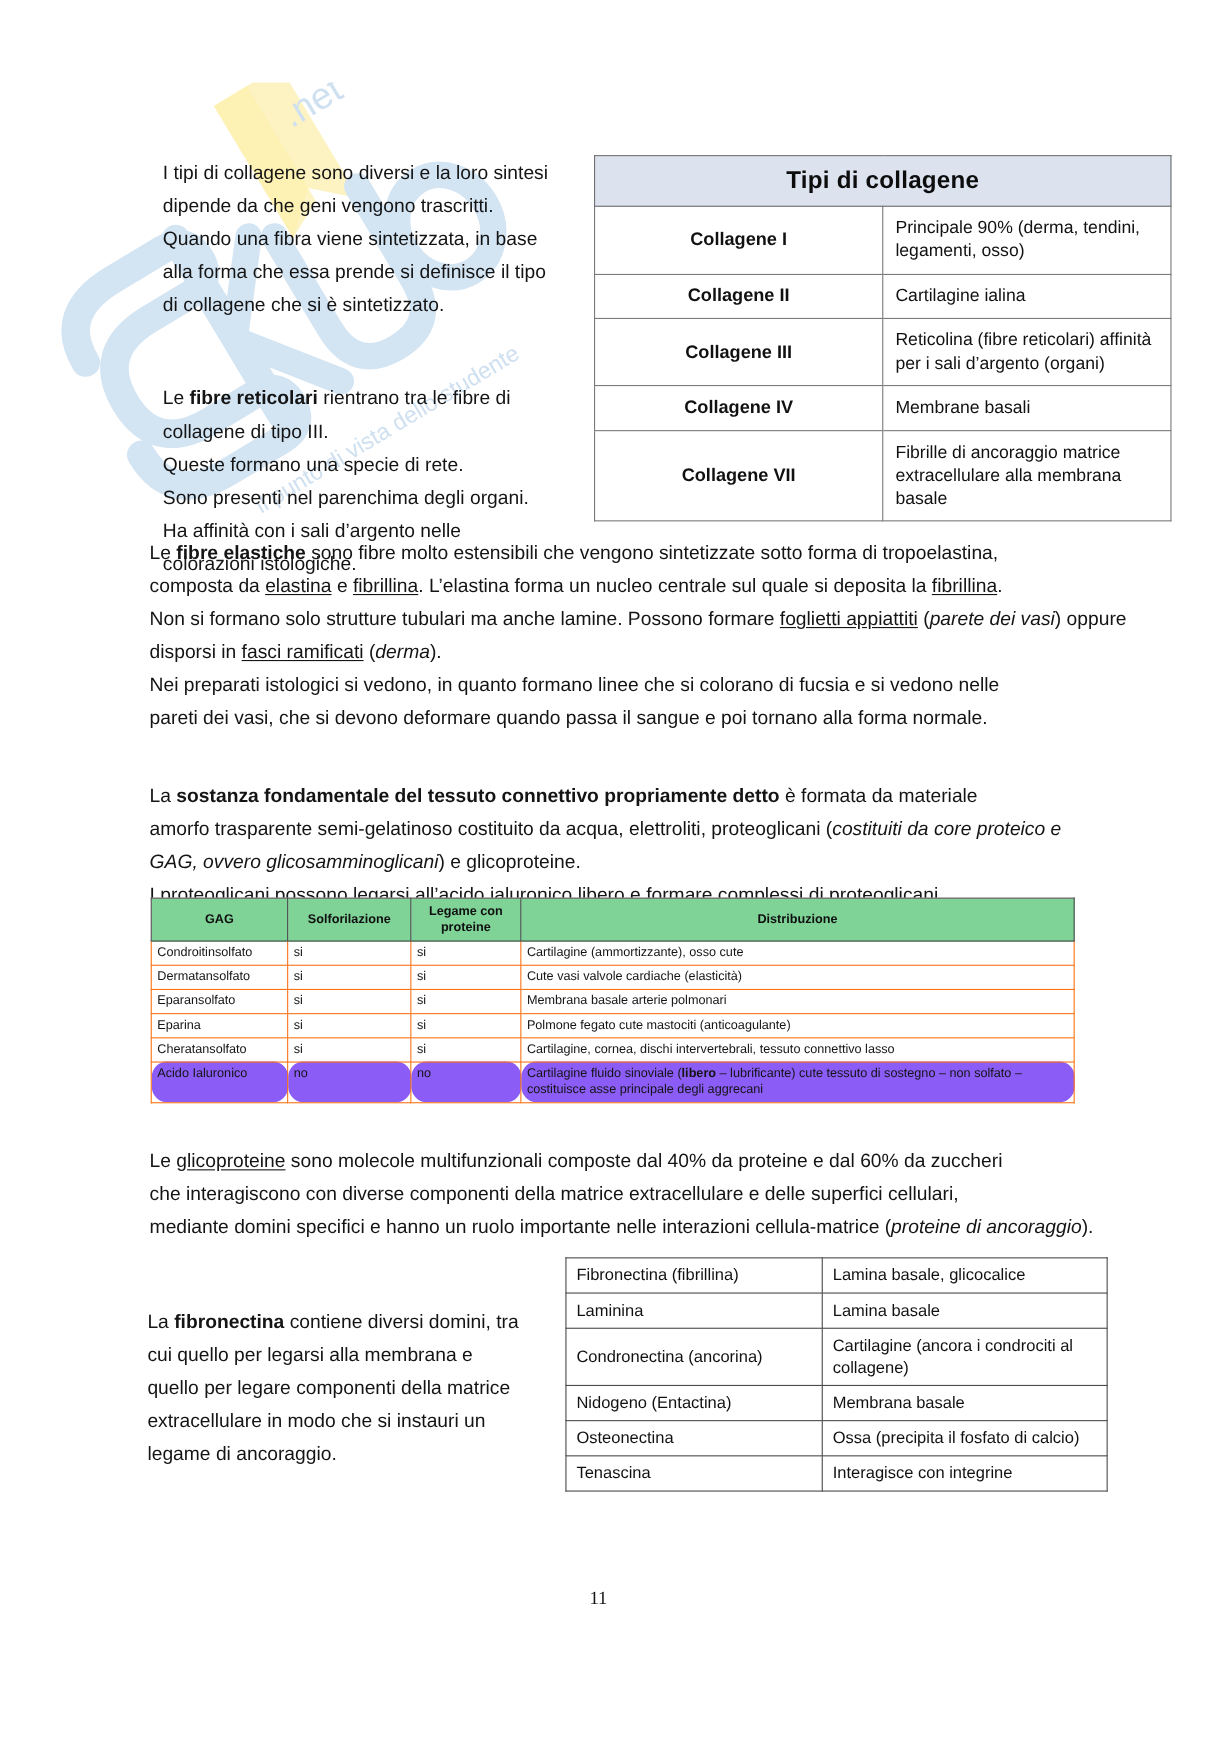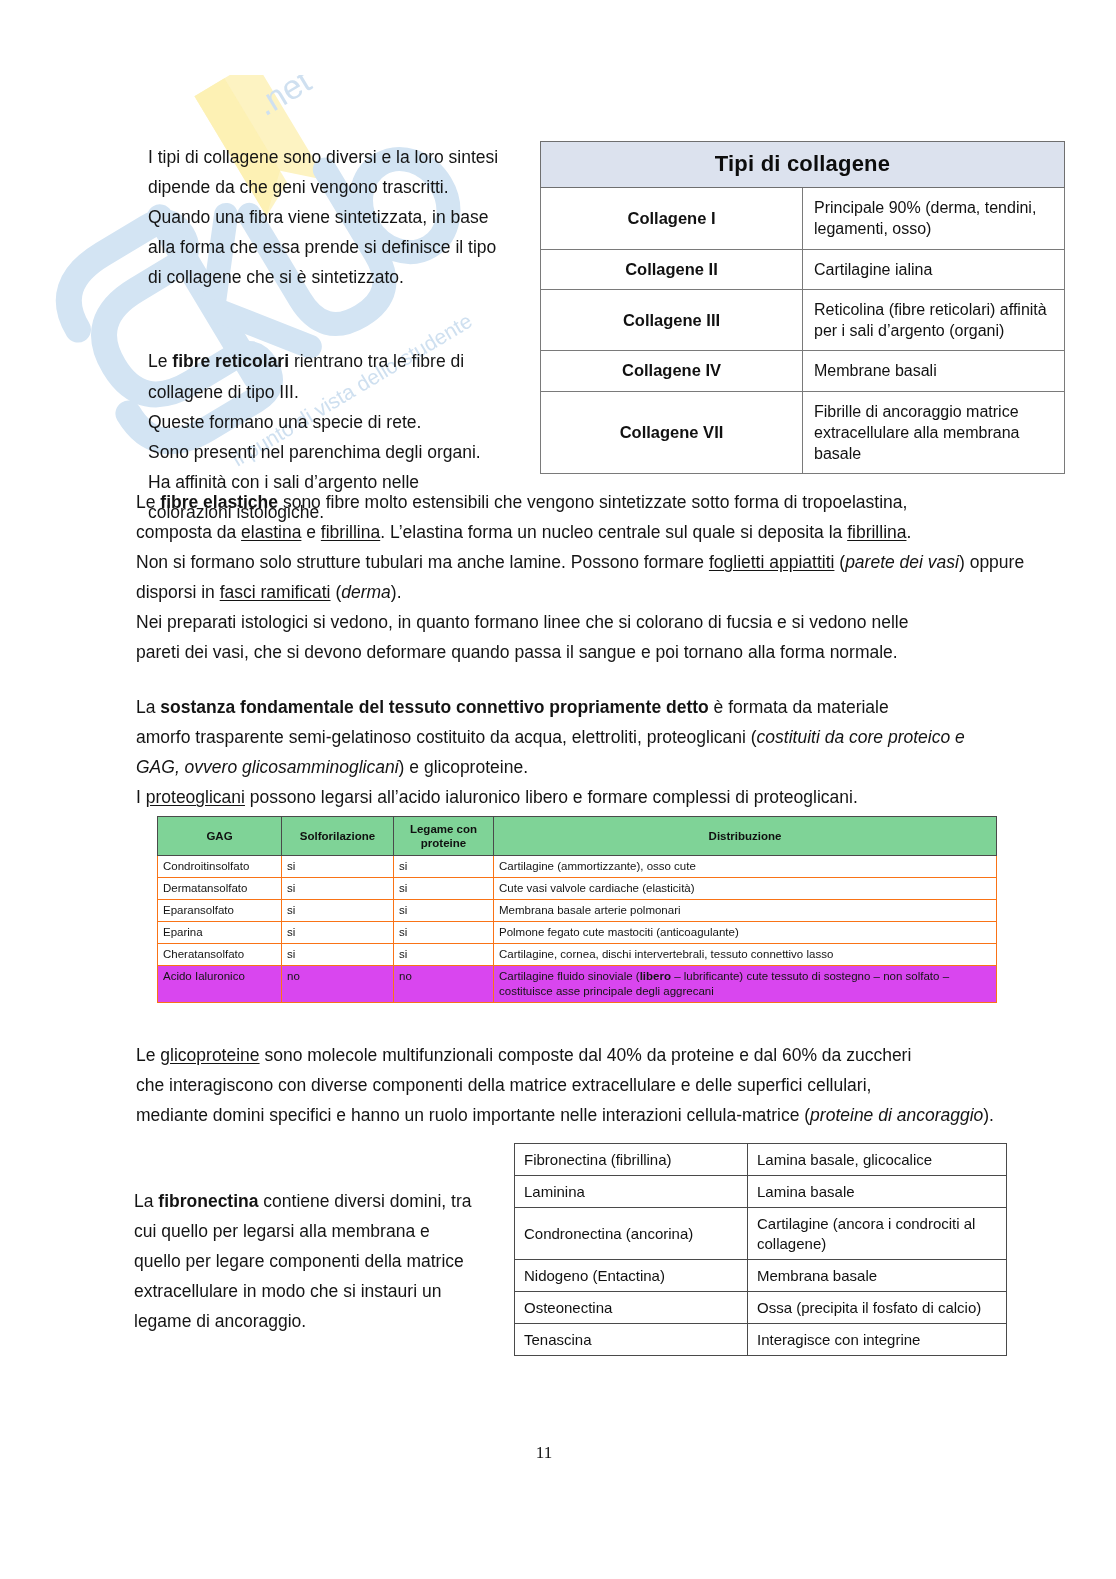--- a/index.html
+++ b/index.html
@@ -101,29 +101,29 @@
   
   .p-elastiche {
     position: absolute;
     left: 136px; top: 487px;
     width: 930px;
   }
   .p-elastiche p { margin: 0; }
 
   .p-sostanza {
     position: absolute;
-    left: 136px; top: 692px;
+    left: 136px; top: 708px;
     width: 860px;
   }
   .p-sostanza p { margin: 0; }
 
   
   .tbl-gag {
     position: absolute;
-    left: 157px;
+    left: 137px;
     top: 816px;
     width: 840px;
     border-collapse: collapse;
     table-layout: fixed;
     background: #fff;
     border: 1px solid #555;
   }
   .tbl-gag th {
     background: #7fd397;
     border: 1px solid #4a4a4a;
@@ -139,21 +139,21 @@
     font-size: 11.5px;
     padding: 3px 5px;
     color: #141414;
     line-height: 1.3;
     vertical-align: top;
   }
   .tbl-gag .col-gag   { width: 124px; }
   .tbl-gag .col-solf  { width: 112px; }
   .tbl-gag .col-leg   { width: 100px; }
   .tbl-gag .col-dist  { width: auto; }
-  .tbl-gag tr.row-acido td { background: #d946ef; }
+  .tbl-gag tr.row-acido td { background: #8b5cf6; border-radius: 14px; }
   .tbl-gag td b { font-weight: bold; }
 
   
   .p-glico {
     position: absolute;
     left: 136px; top: 1040px;
     width: 925px;
   }
   .p-glico p { margin: 0; }
 

